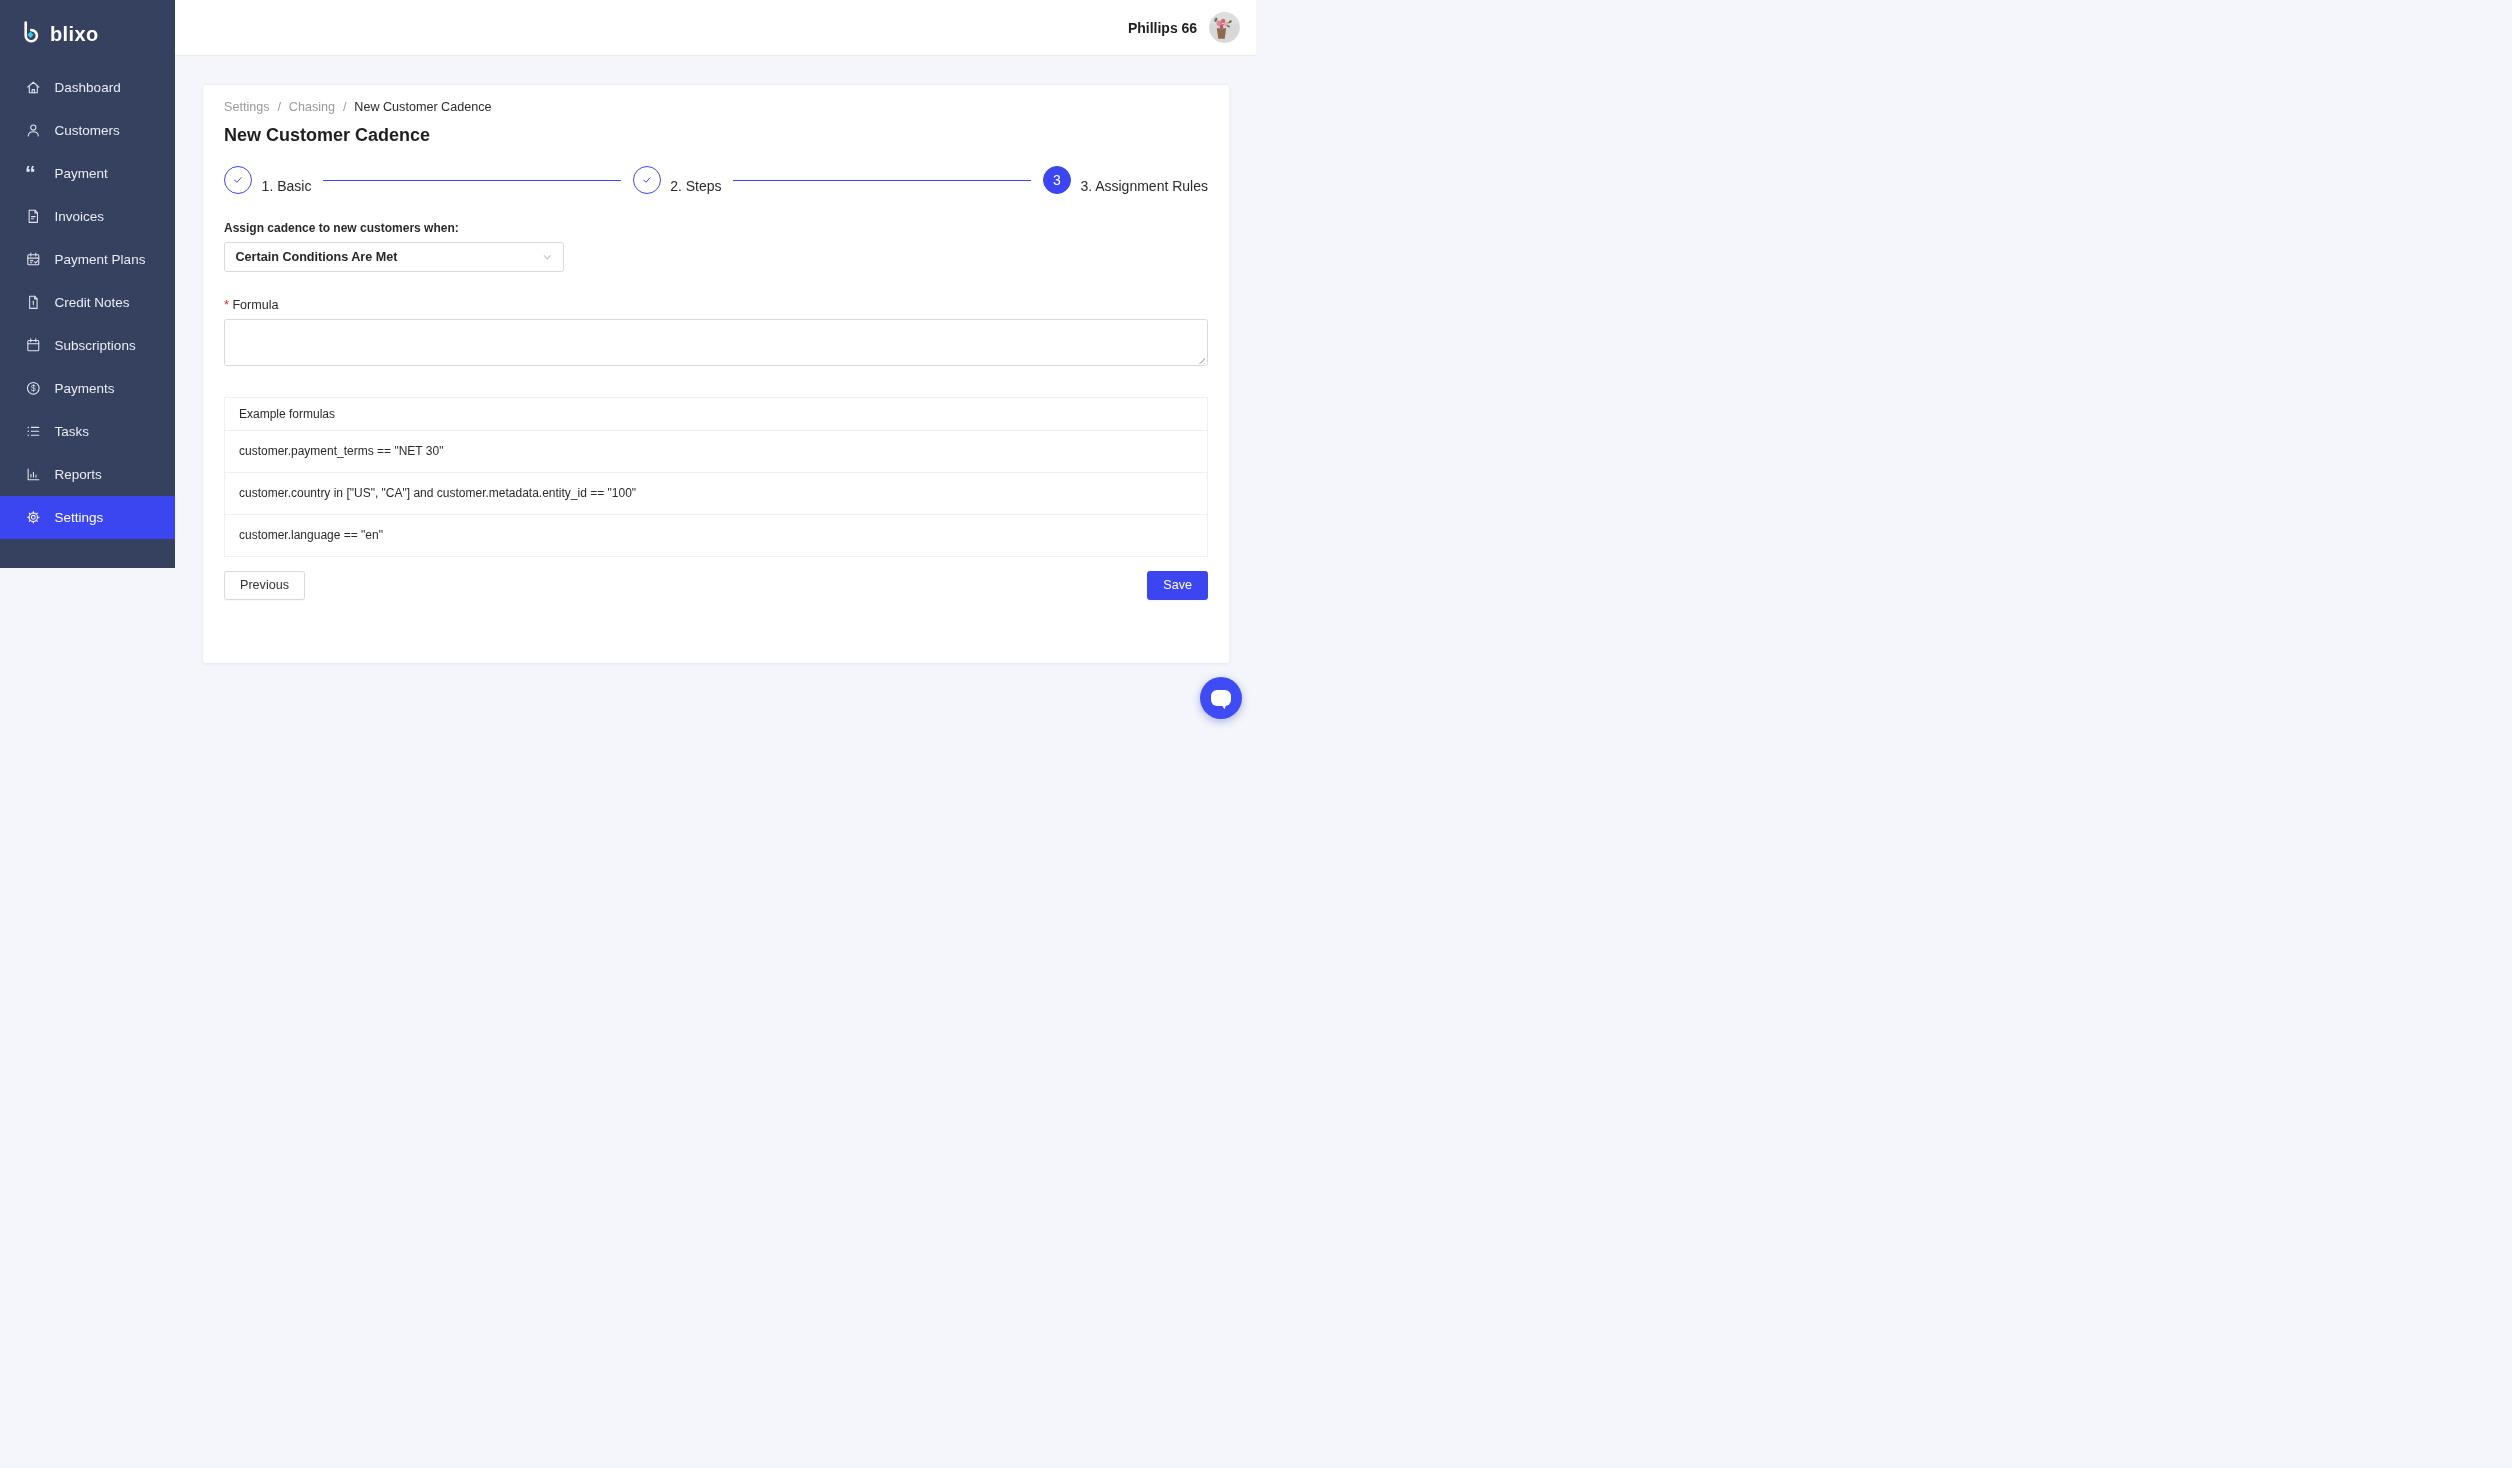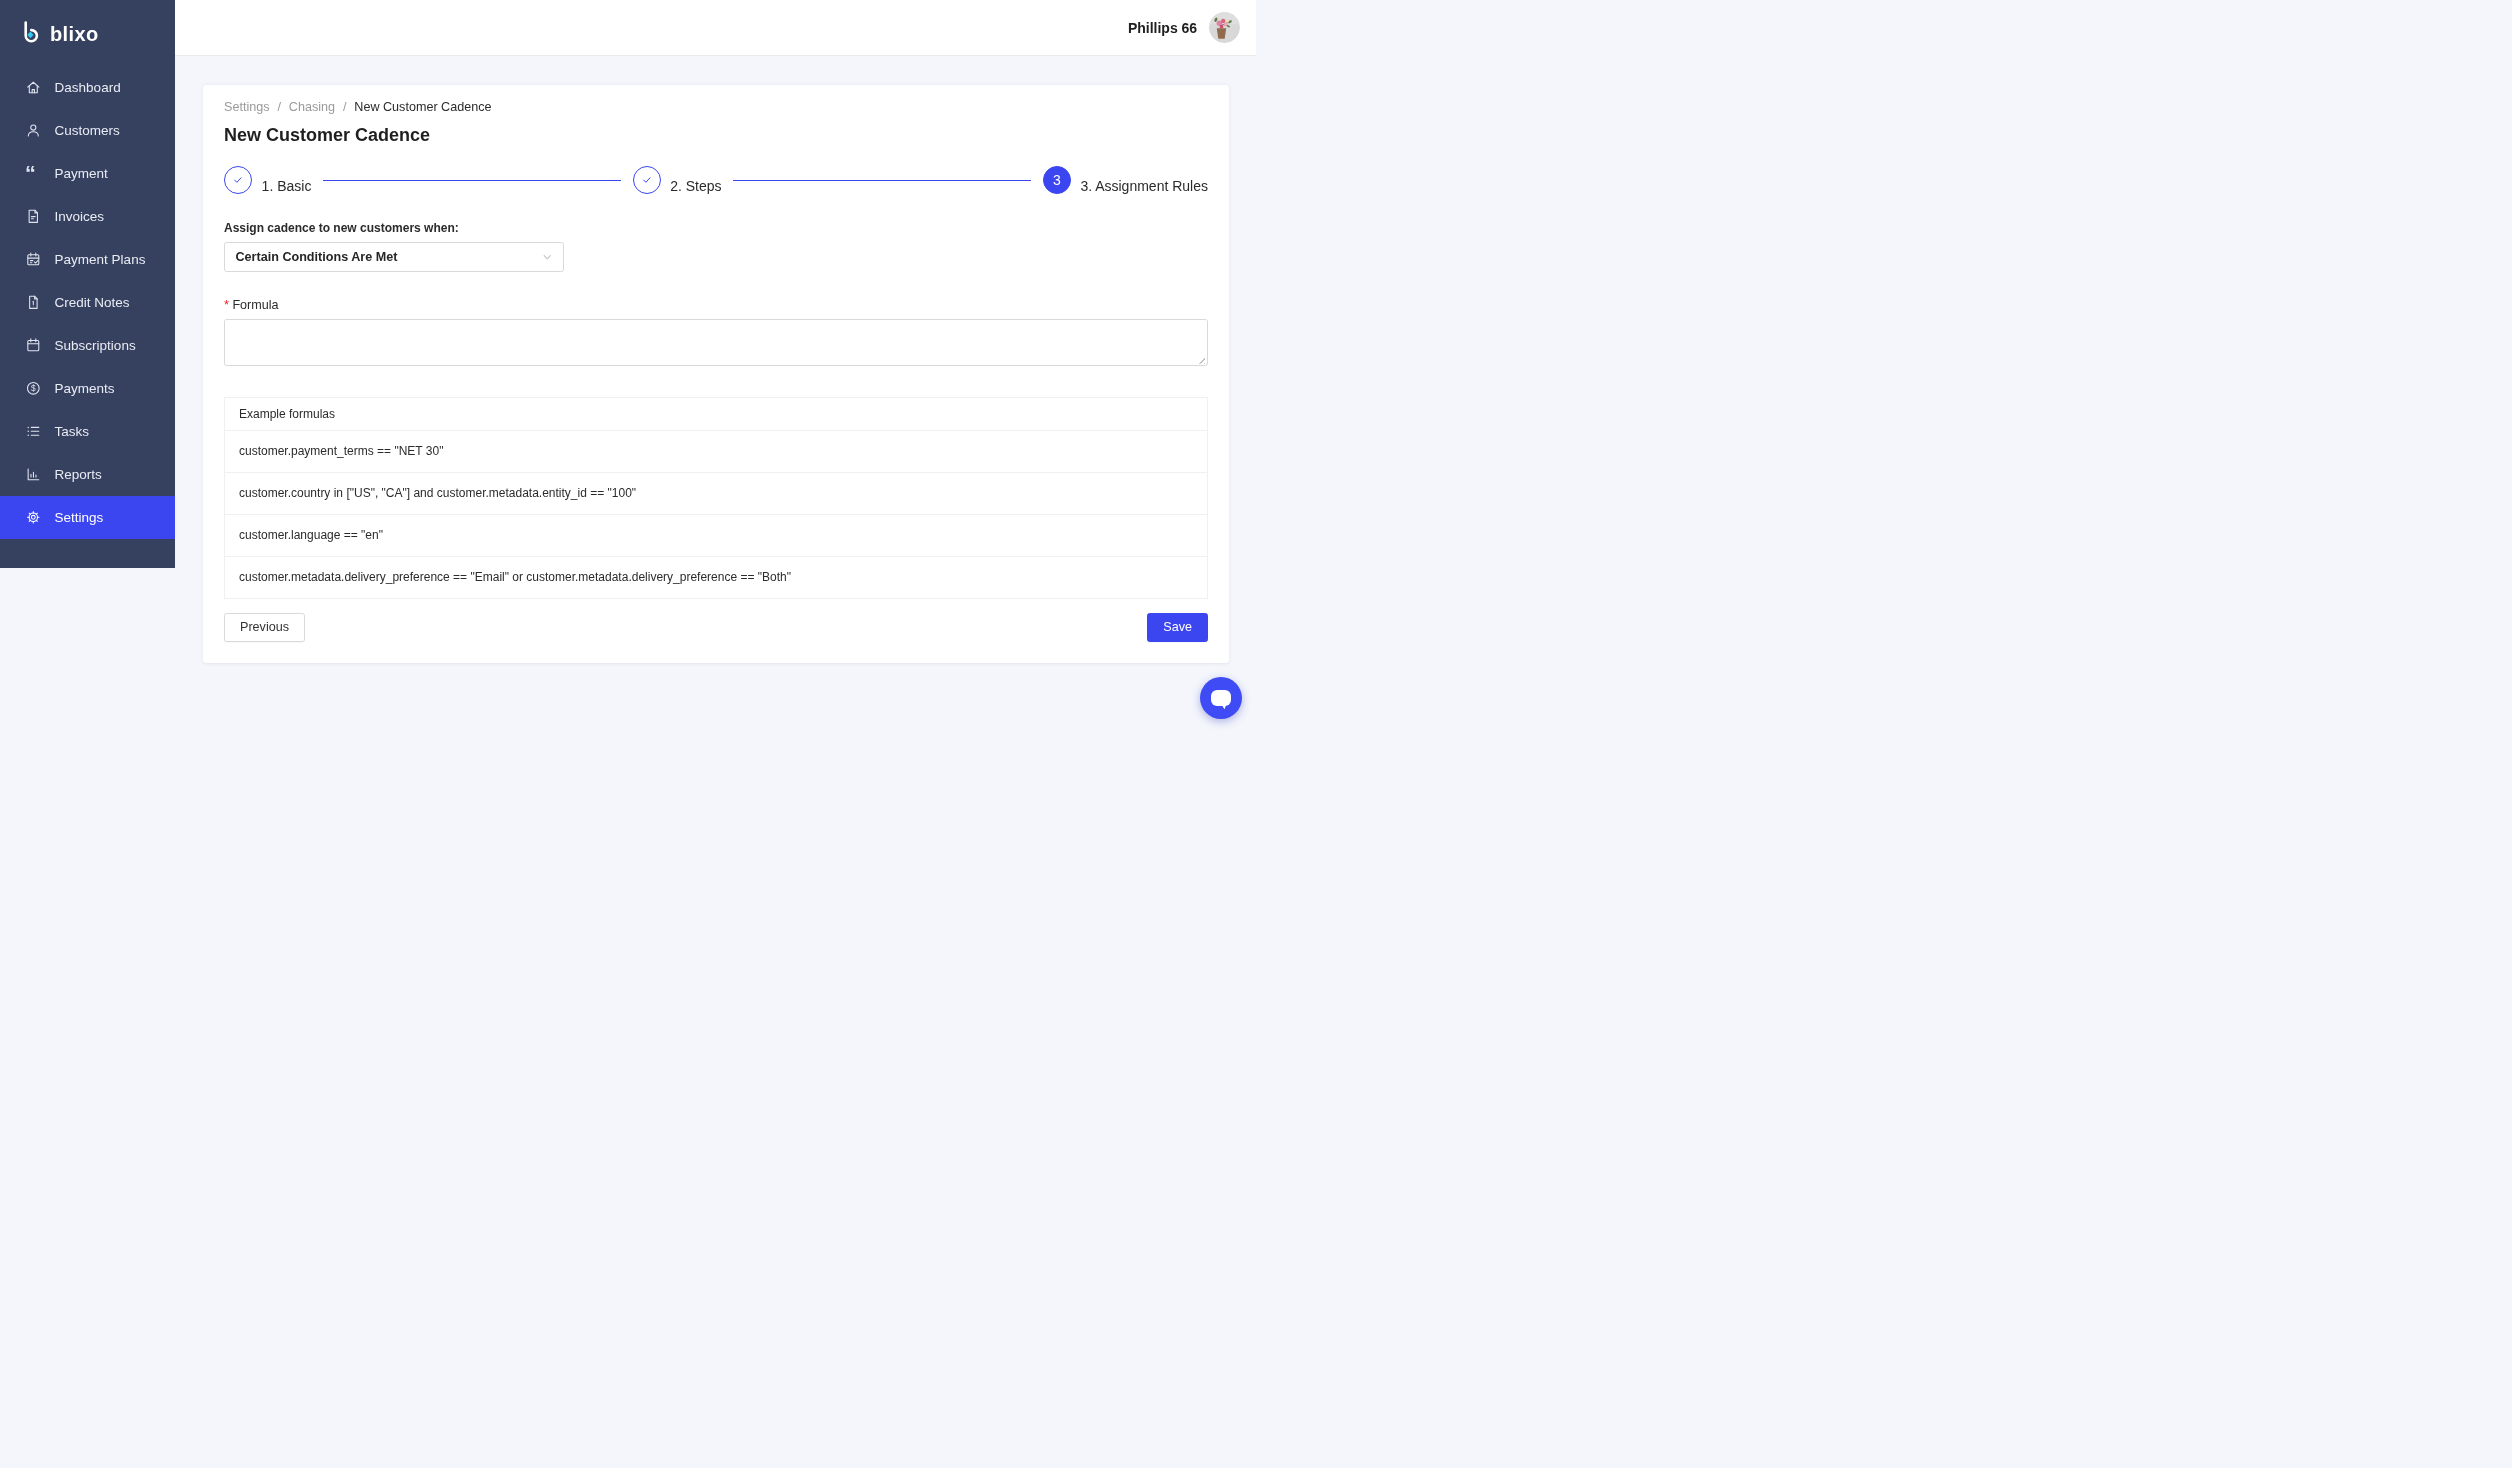--- a/index.html
+++ b/index.html
@@ -303,23 +303,20 @@
         <tbody>
           <tr>
               <td>customer.payment_terms == "NET 30"</td>
             </tr>
           <tr>
               <td>customer.country in ["US", "CA"] and customer.metadata.entity_id == "100"</td>
             </tr>
           <tr>
               <td>customer.language == "en"</td>
             </tr>
-          <tr>
-              <td>customer.metadata.delivery_preference == "Email" or customer.metadata.delivery_preference == "Both"</td>
-            </tr>
         </tbody>
       </table>
 
       <div class="actions">
         <button class="btn">Previous</button>
         <button class="btn primary">Save</button>
       </div>
 
     </div>
   </main>

